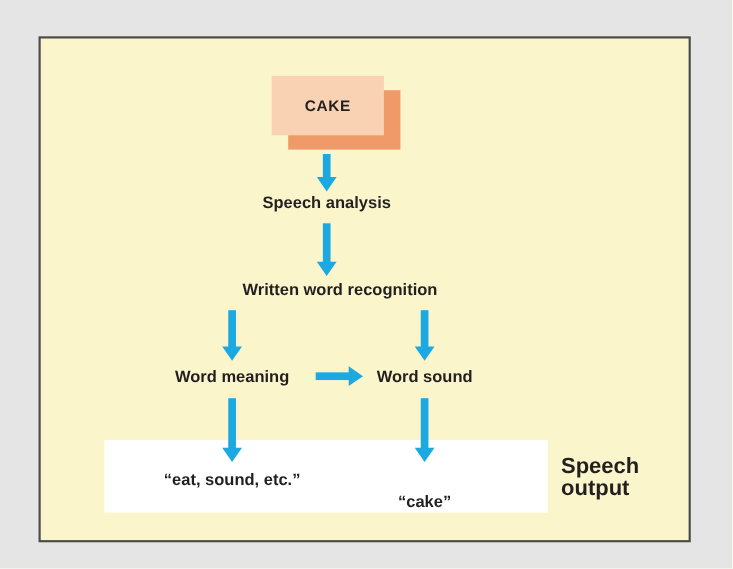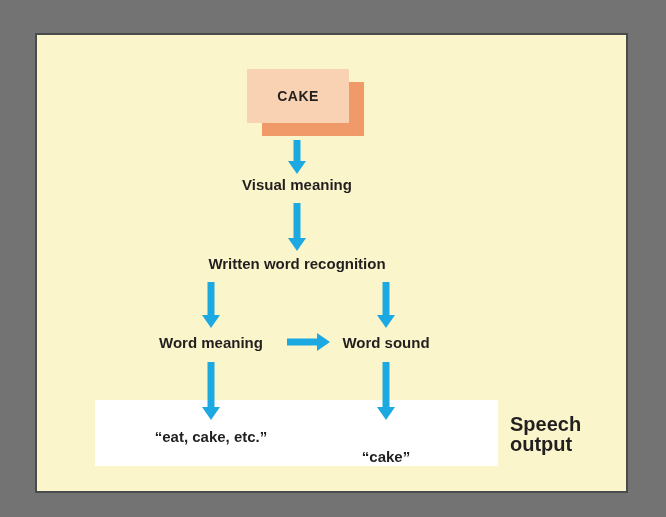--- a/index.html
+++ b/index.html
@@ -5,21 +5,21 @@
   html, body {
     margin: 0;
     padding: 0;
     background: #ffffff;
     font-family: "Liberation Sans", sans-serif;
   }
   .stage {
     position: relative;
     width: 666px;
     height: 517px;
-    background: #737373;
+    background: #e5e5e5;
     overflow: hidden;
   }
   .panel {
     position: absolute;
     left: 35px;
     top: 33px;
     width: 593px;
     height: 460px;
     background: var(--background, #fbf5cc);
     border: 2px solid var(--panel-border, #4a4b4d);
@@ -141,28 +141,28 @@
   <div class="card-shadow"></div>
   <div class="card-front">
     <span>CAKE</span>
   </div>
 
   <div class="arrow-v" style="left:288px; top:140px; height:34px;">
     <div class="stem"></div>
     <div class="head"></div>
   </div>
 
-  <div class="node-label" style="left:297px; top:176px;">Visual meaning</div>
+  <div class="node-label" style="left:297px; top:176px;">Speech analysis</div>
 
   <div class="arrow-v" style="left:288px; top:203px; height:48px;">
     <div class="stem"></div>
     <div class="head"></div>
   </div>
 
-  <div class="node-label" style="left:297px; top:255px;">Written word recognition</div>
+  <div class="node-label" style="left:309px; top:255px;">Written word recognition</div>
 
   <div class="arrow-v" style="left:202px; top:282px; height:46px;">
     <div class="stem"></div>
     <div class="head"></div>
   </div>
 
   <div class="arrow-v" style="left:377px; top:282px; height:46px;">
     <div class="stem"></div>
     <div class="head"></div>
   </div>
@@ -181,19 +181,19 @@
   <div class="arrow-v" style="left:202px; top:362px; height:58px;">
     <div class="stem"></div>
     <div class="head"></div>
   </div>
 
   <div class="arrow-v" style="left:377px; top:362px; height:58px;">
     <div class="stem"></div>
     <div class="head"></div>
   </div>
 
-  <div class="output-text" style="left:211px; top:428px;">“eat, cake, etc.”</div>
+  <div class="output-text" style="left:211px; top:428px;">“eat, sound, etc.”</div>
 
   <div class="output-text" style="left:386px; top:448px;">“cake”</div>
 
   <div class="speech-output">Speech output</div>
 
 </div>
 
 </body></html>

